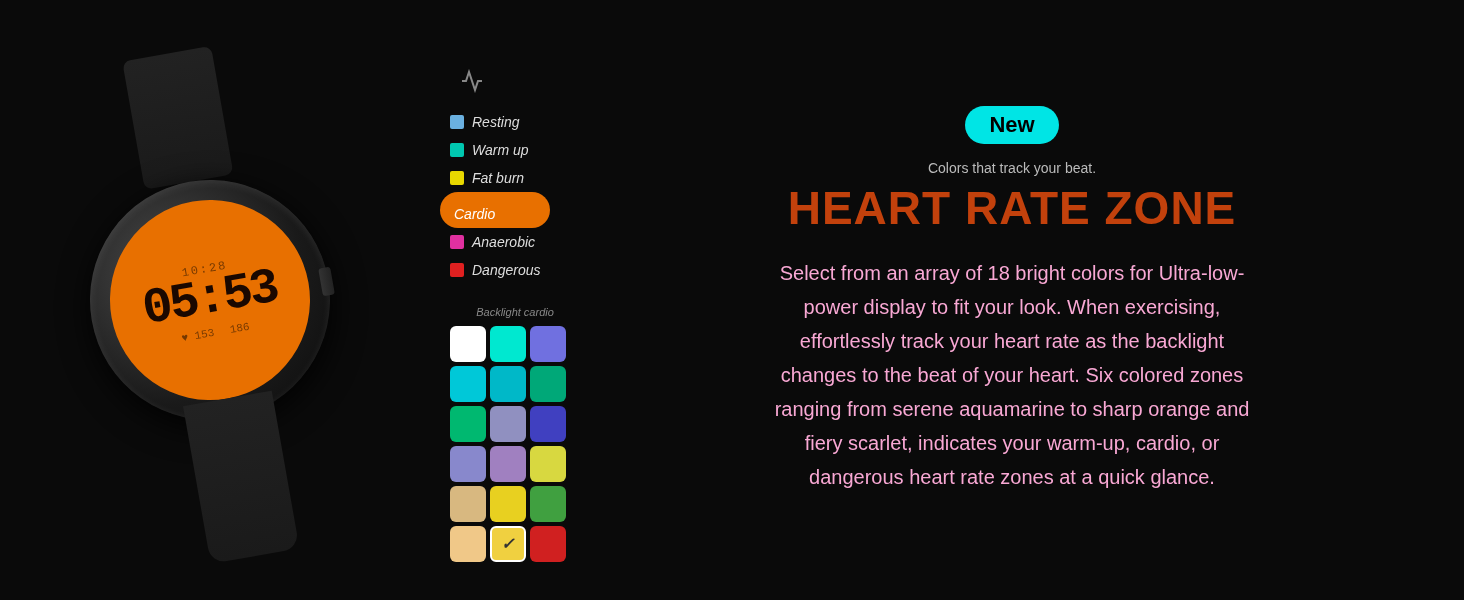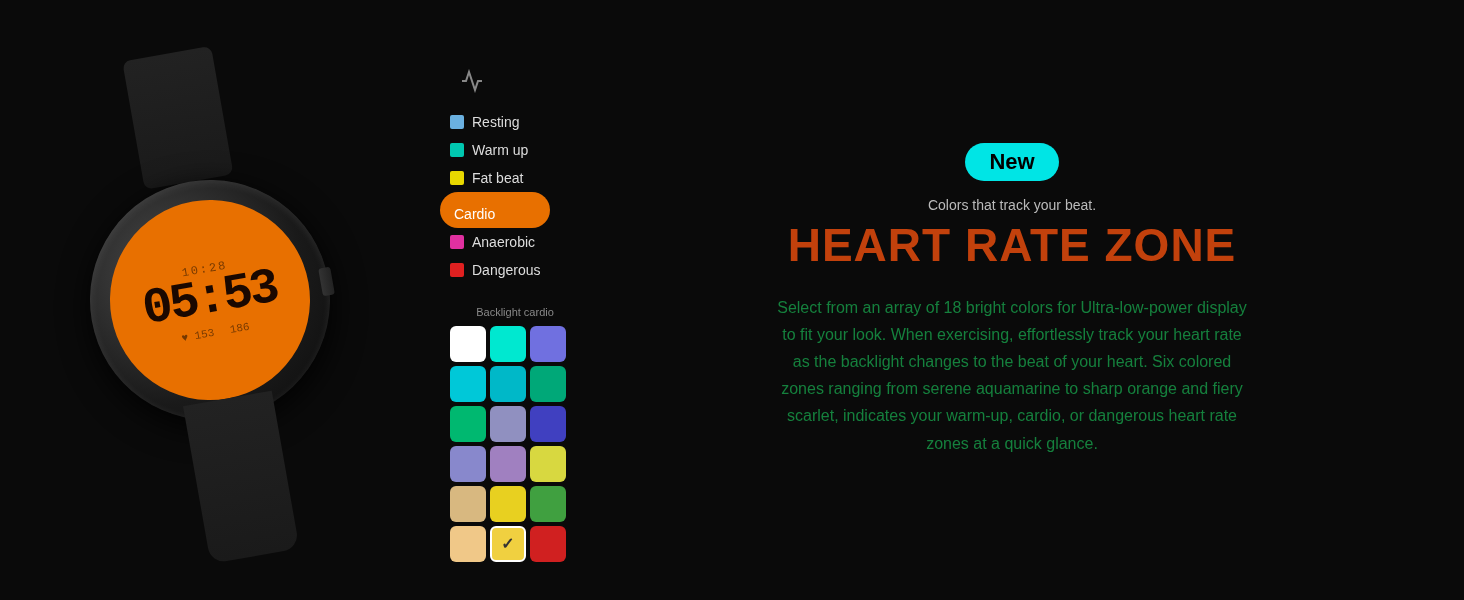--- a/index.html
+++ b/index.html
@@ -137,22 +137,22 @@
       color: #c2410c;
       font-size: 46px;
       font-weight: 900;
       line-height: 1.05;
       text-transform: uppercase;
       margin-bottom: 24px;
       letter-spacing: 1px;
     }
 
     .description {
-      color: #15803d;
-      font-size: 16px;
+      color: #f9a8d4;
+      font-size: 20px;
       line-height: 1.7;
       max-width: 480px;
       text-align: center;
     }
 
     
     .watch-visual {
       position: relative;
       width: 300px;
       height: 520px;
@@ -246,20 +246,21 @@
       height: 28px;
       background: linear-gradient(90deg, #333, #222);
       border-radius: 3px;
     }
 
     .left-panel {
       display: flex;
       flex-direction: row;
       align-items: flex-start;
       gap: 0px;
+      font-style: italic;
     }
 
     .zones-container {
       display: flex;
       flex-direction: column;
       padding-top: 30px;
       padding-left: 20px;
       gap: 2px;
       min-width: 160px;
     }
@@ -308,21 +309,21 @@
           <div class="zone-item">
             <div class="zone-color-swatch" style="background-color: rgb(106, 176, 224);"></div>
             <span class="zone-label">Resting</span>
           </div>
           <div class="zone-item">
             <div class="zone-color-swatch" style="background-color: rgb(0, 200, 176);"></div>
             <span class="zone-label">Warm up</span>
           </div>
           <div class="zone-item">
             <div class="zone-color-swatch" style="background-color: rgb(232, 216, 0);"></div>
-            <span class="zone-label">Fat beat</span>
+            <span class="zone-label">Fat burn</span>
           </div>
           <div class="zone-item cardio-zone">
             <span class="zone-label">Cardio</span>
           </div>
           <div class="zone-item">
             <div class="zone-color-swatch" style="background-color: rgb(224, 48, 160);"></div>
             <span class="zone-label">Anaerobic</span>
           </div>
           <div class="zone-item">
             <div class="zone-color-swatch" style="background-color: rgb(224, 32, 32);"></div>

